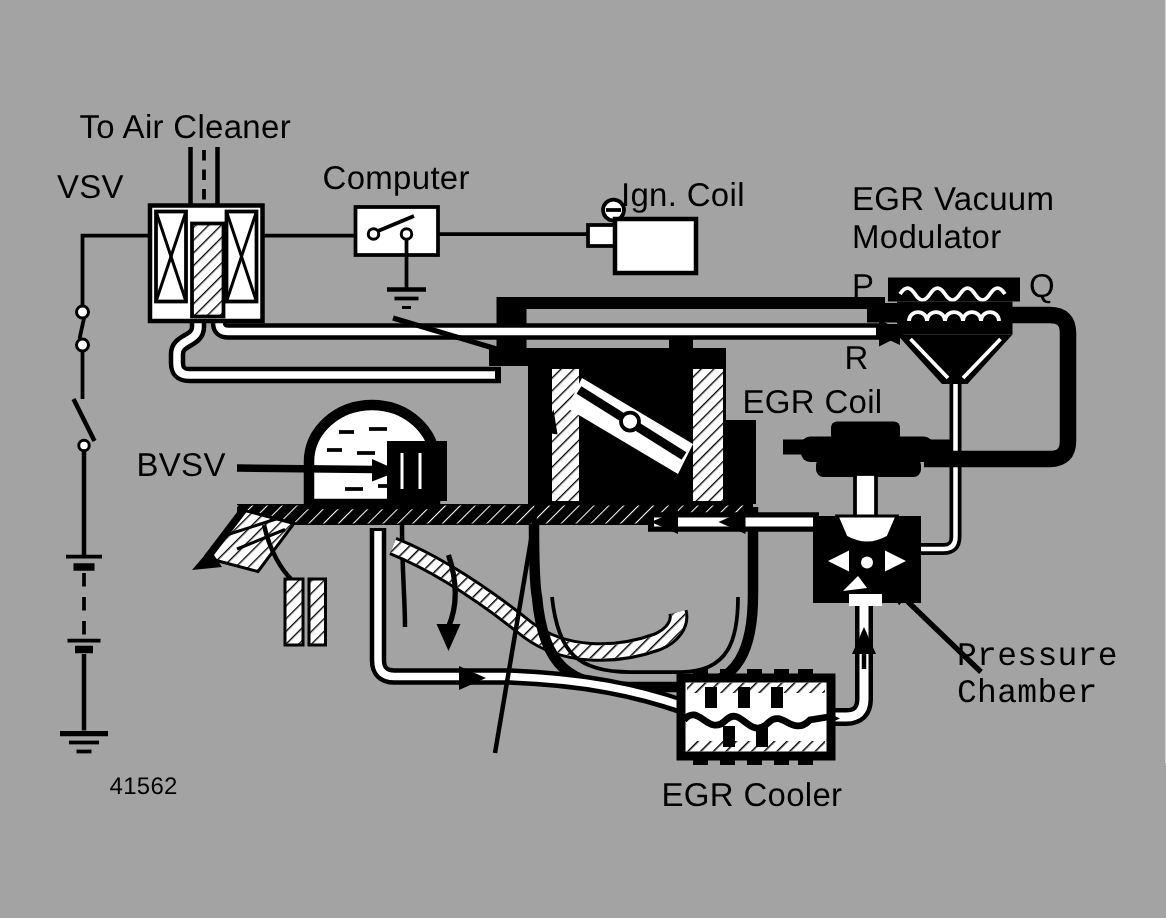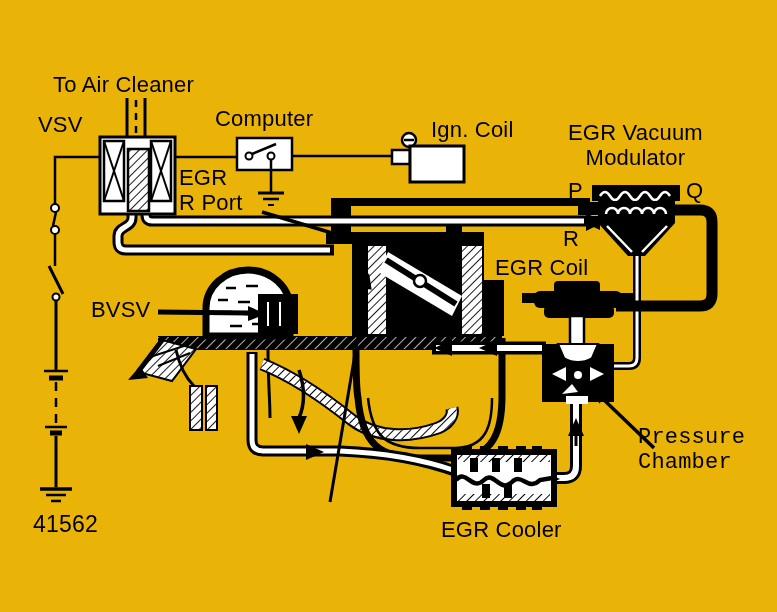--- a/index.html
+++ b/index.html
@@ -1,20 +1,20 @@
 <!DOCTYPE html>
 <html><head>
 <meta charset="utf-8">
 <style>
   html,body{margin:0;padding:0;background:#fff;}
-  #stage{position:relative;width:777px;height:612px;background:#eab308;overflow:hidden;
+  #stage{position:relative;width:777px;height:612px;background:#a3a3a3;overflow:hidden;
          font-family:"Liberation Sans","DejaVu Sans",sans-serif;color:#000;}
   #artwork{position:absolute;left:0;top:0;}
   .lbl{position:absolute;font-size:22px;line-height:25px;color:#000;white-space:nowrap;letter-spacing:.2px;}
-  .lbl.big{font-size:23px;}
+  .lbl.big{font-size:16px;margin-left:40px;}
 </style>
 </head>
 <body>
 
 <div id="stage">
 
 <svg id="artwork" width="777" height="612" viewBox="0 0 777 612">
   <defs>
     <pattern id="hx" width="6" height="6" patternUnits="userSpaceOnUse" patternTransform="rotate(45)">
       <line x1="0" y1="0" x2="0" y2="6" stroke="#000" stroke-width="2"></line>
@@ -237,28 +237,24 @@
     <line x1="654" y1="448" x2="602" y2="398" stroke="#000" stroke-width="3.5"></line>
     <polygon points="592,388 607.7,394.9 599.3,403.5" fill="#000"></polygon>
     <line x1="158" y1="312" x2="250" y2="313" stroke="#000" stroke-width="5"></line>
     <polygon points="266,314 248,306 248,321" fill="#000"></polygon>
   </g>
 </svg>
 
 <div class="lbl" style="left:53px;top:72px;">To Air Cleaner</div>
 <div class="lbl" style="left:38px;top:112px;">VSV</div>
 <div class="lbl" style="left:215px;top:106px;text-align:center;">Computer</div>
-<div class="lbl" style="left:431px;top:117px;">Ign. Coil</div>
-<div class="lbl" style="left:568px;top:120px;text-align:center;">
+<div class="lbl" style="left:414px;top:117px;">Ign. Coil</div>
+<div class="lbl" style="left:568px;top:120px;">
   <div>EGR Vacuum</div>
   <div>Modulator</div>
-</div>
-<div class="lbl" style="left:179px;top:165px;">
-  <div>EGR</div>
-  <div>R Port</div>
 </div>
 <div class="lbl" style="left:568px;top:178px;">P</div>
 <div class="lbl" style="left:686px;top:178px;">Q</div>
 <div class="lbl" style="left:563px;top:226px;">R</div>
 <div class="lbl" style="left:495px;top:255px;">EGR Coil</div>
 <div class="lbl" style="left:91px;top:297px;">BVSV</div>
 <div class="lbl" style="left:638px;top:425px;font-family:Liberation Mono, monospace;">
   <div>Pressure</div>
   <div>Chamber</div>
 </div>

